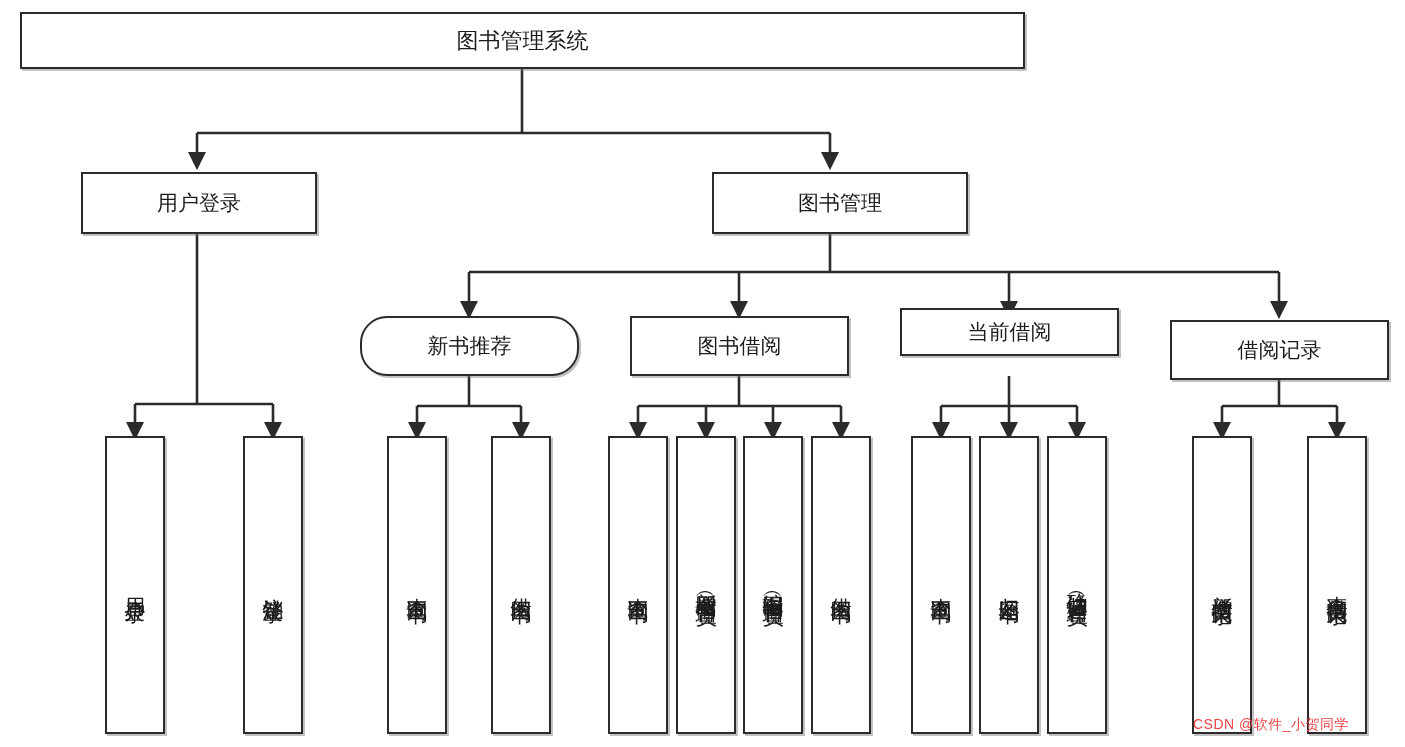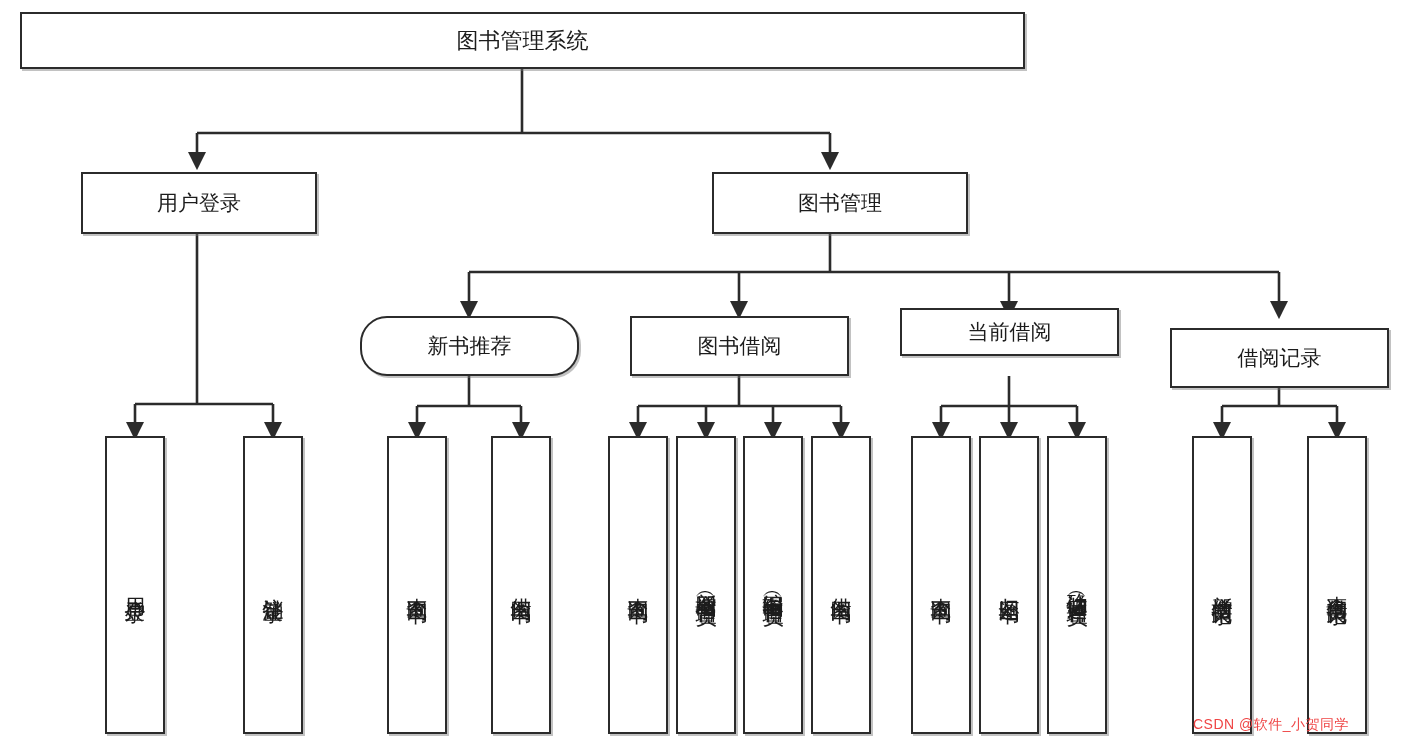--- a/index.html
+++ b/index.html
@@ -135,21 +135,21 @@
 
   <div class="node horiz" style="left:360px; top:316px; width:219px; height:60px;border-radius:27px;">
     <span class="label">新书推荐</span>
   </div>
   <div class="node horiz" style="left:630px; top:316px; width:219px; height:60px;">
     <span class="label">图书借阅</span>
   </div>
   <div class="node horiz" style="left:900px; top:308px; width:219px; height:48px;">
     <span class="label">当前借阅</span>
   </div>
-  <div class="node horiz" style="left:1170px; top:328px; width:219px; height:60px;">
+  <div class="node horiz" style="left:1170px; top:320px; width:219px; height:60px;">
     <span class="label">借阅记录</span>
   </div>
 
   <div class="node vert" style="left:105px; top:436px; width:60px; height:298px;">
     <span class="label">用户登录</span>
   </div>
   <div class="node vert" style="left:243px; top:436px; width:60px; height:298px;">
     <span class="label">注销登录</span>
   </div>
 

